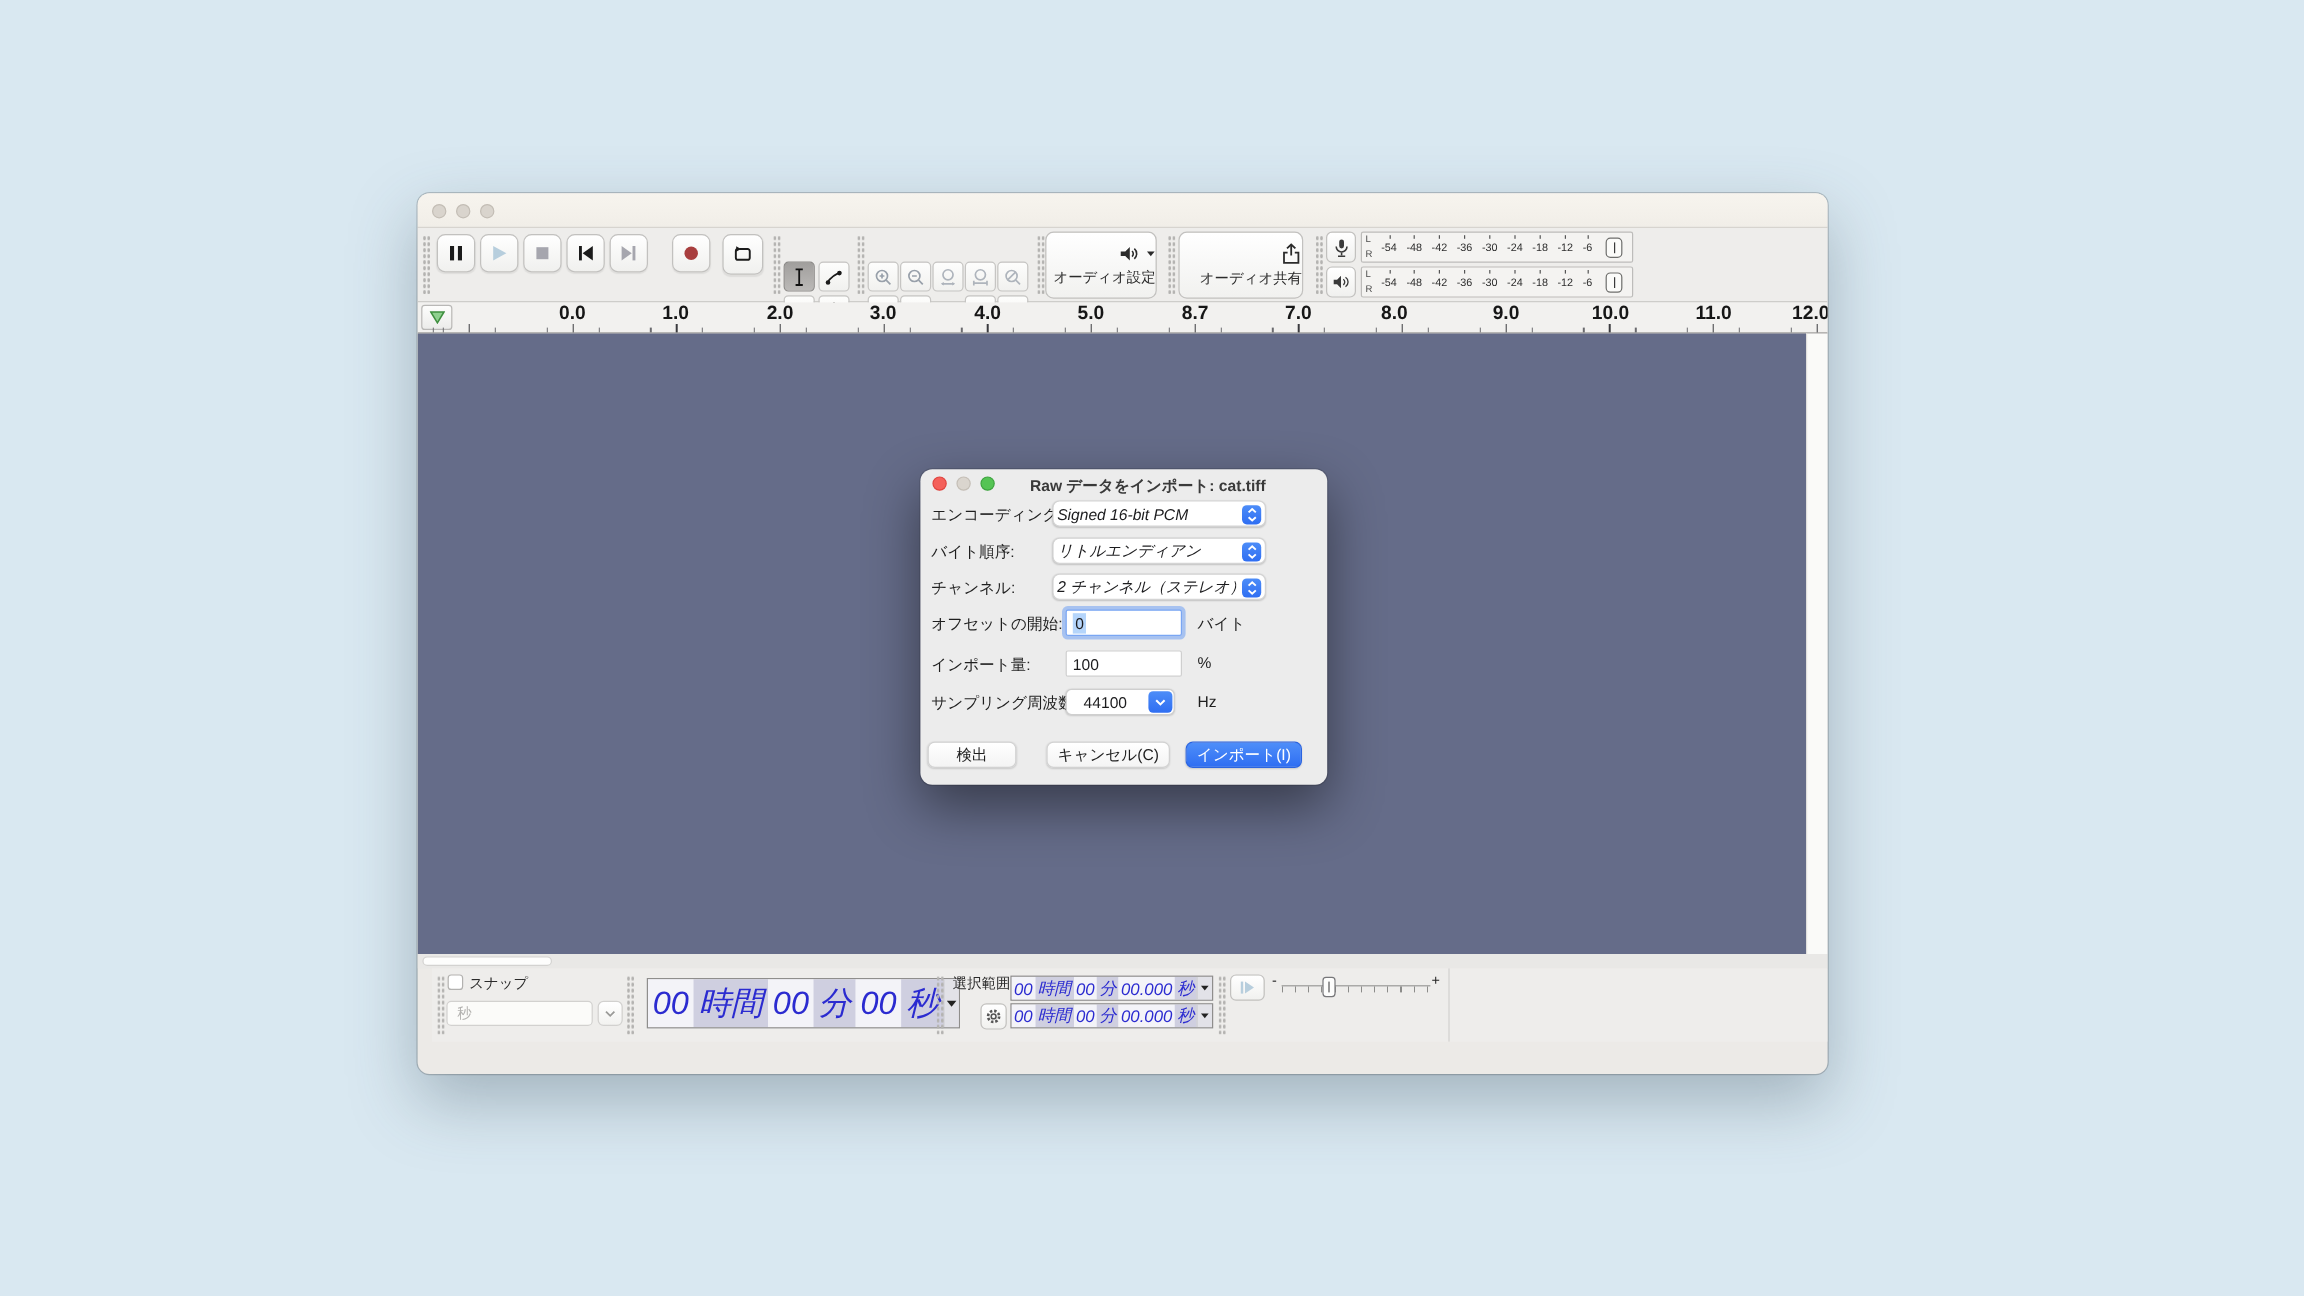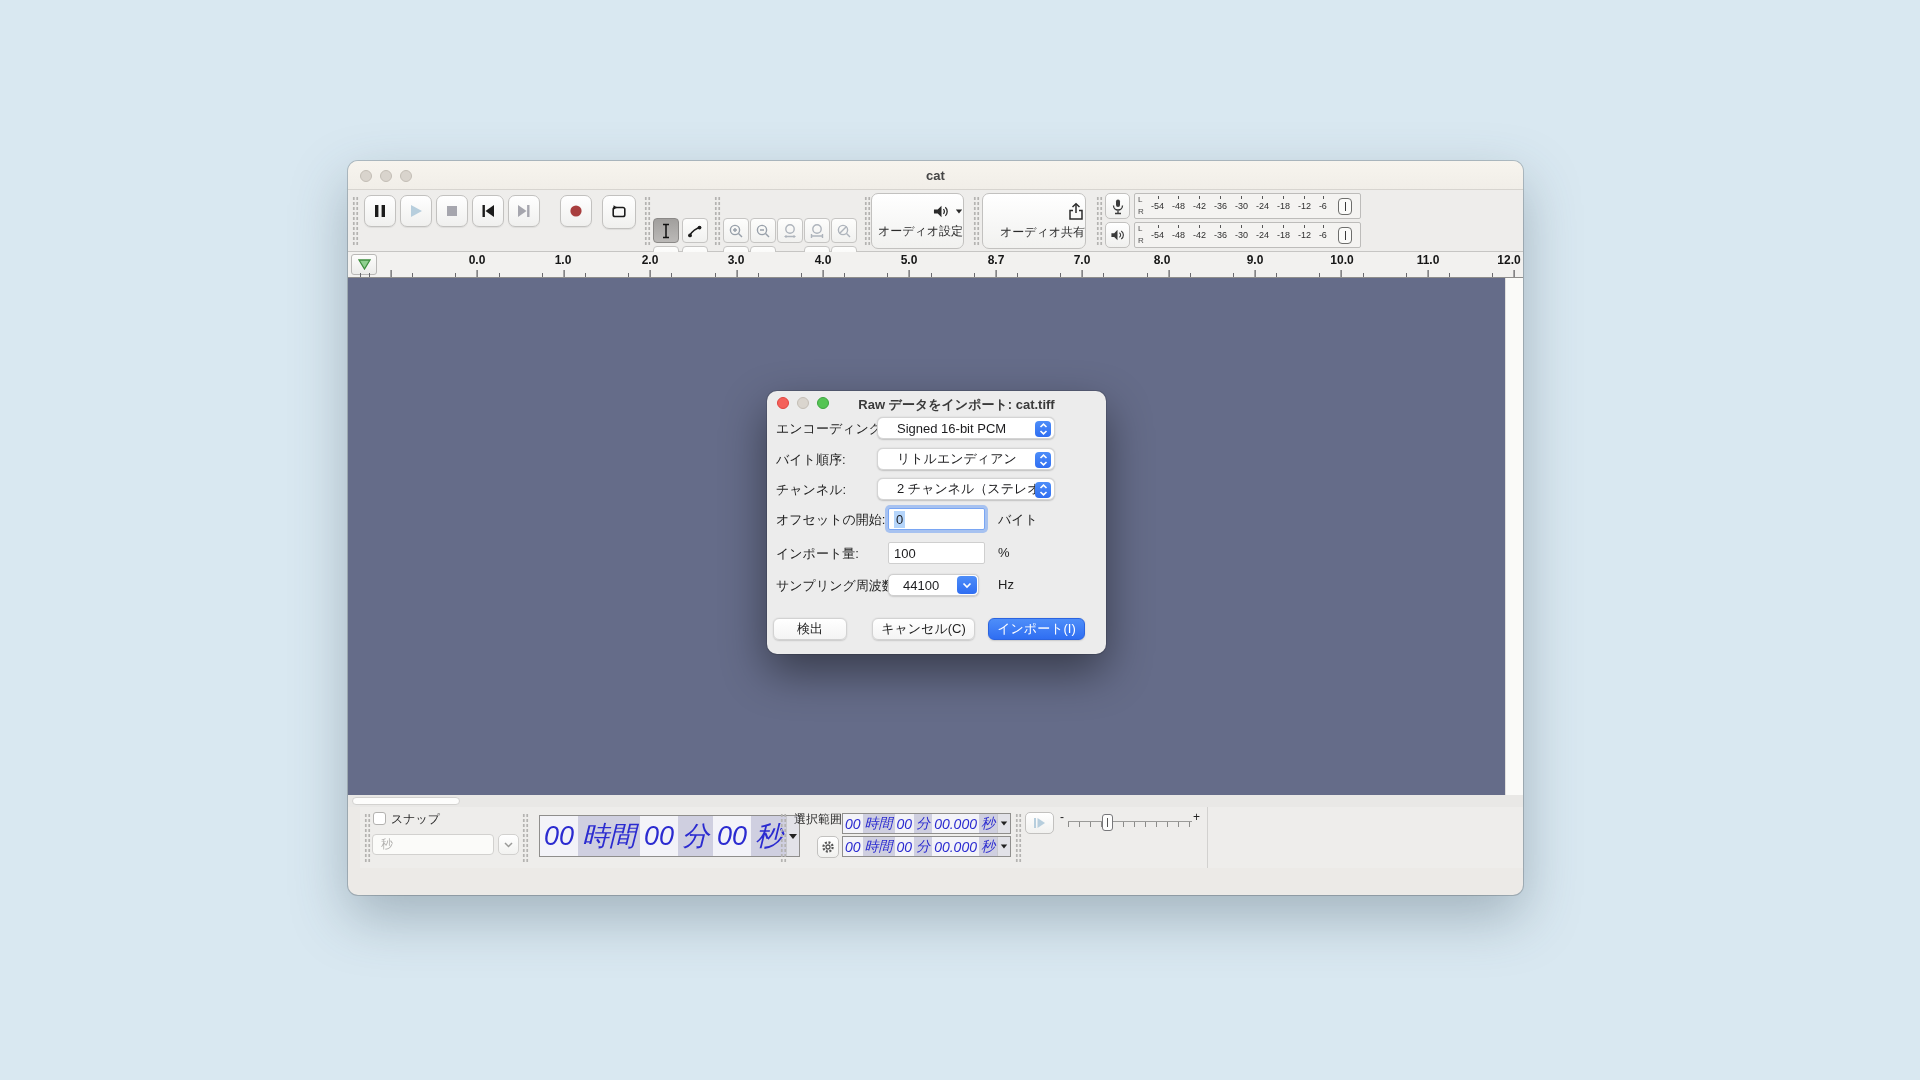--- a/index.html
+++ b/index.html
@@ -50,21 +50,21 @@
     border-radius:4px; background:#fbfbf9; }
   .meter-cap::after{ content:""; position:absolute; left:5.5px; top:3px; bottom:3px; width:1.5px; background:#3a3a3a; }
 
   
   .ruler{ position:absolute; left:0; top:91px; right:0; height:26px; background:#f2f1ef;
     border-bottom:1px solid #8f8e8c; }
   .pin-box{ position:absolute; left:3px; top:2px; width:26px; height:21px;
     background:linear-gradient(#fdfdfc,#ececea); border:1px solid #b9b8b6; border-radius:3px;
     display:flex; align-items:center; justify-content:center; }
   .ruler-label{ position:absolute; top:1px; transform:translateX(-50%);
-    font-size:12px; font-weight:bold; color:#161616; }
+    font-size:16px; font-weight:bold; color:#161616; }
   .ticks-minor{ position:absolute; left:0; right:0; bottom:0; height:4px;
     background:repeating-linear-gradient(to right,#6a6a6e 0 1px, transparent 1px 43.2px);
     background-position-x:21px; }
   .ticks-major{ position:absolute; left:0; right:0; bottom:0; height:7px;
     background:repeating-linear-gradient(to right,#3a3a3e 0 1px, transparent 1px 86.4px);
     background-position-x:42.6px; }
 
   
   .track-area{ position:absolute; left:0; top:117px; width:1157px; height:517px; background:#656c89; }
   .vscroll{ position:absolute; left:1157px; top:117px; right:0; height:517px; background:#fafaf8; border-left:1px solid #e0dfdd; }
@@ -113,21 +113,21 @@
   .light.close{ background:#f4605a; border:1px solid #e0443f; }
   .light.min{ background:#dad5ce; border:1px solid #c4beb6; }
   .light.zoom{ background:#55c454; border:1px solid #3da43f; }
   .dlg-title{ position:absolute; left:60px; right:20px; top:5px; text-align:center;
     font-size:13px; font-weight:bold; color:#3a3a3a; white-space:nowrap; }
   .dlg-row{ position:absolute; left:0; width:100%; height:22px; }
   .dlg-label{ position:absolute; left:9px; top:3px; font-size:13px; color:#1f1f1f; }
   .dlg-unit{ position:absolute; left:231px; top:3px; font-size:13px; color:#1f1f1f; }
   .popup{ position:absolute; left:110px; top:0; width:178px; height:22px; background:#fff;
     border:1px solid #d4d4d4; border-radius:6px; box-shadow:0 .5px 1.5px rgba(0,0,0,.18);
-    display:flex; align-items:center; font-size:13px; padding-left:19px; }
+    display:flex; align-items:center; font-size:13px; padding-left:3px;font-style:italic; }
   .popup .stepper{ position:absolute; right:3px; top:3px; width:16px; height:16px; border-radius:4px;
     background:linear-gradient(#4d8df8,#2f6ef2); display:flex; align-items:center; justify-content:center; }
   .dlg-input{ position:absolute; left:121px; top:0; width:97px; height:22px; background:#fff;
     border:1px solid #cfcfcf; border-radius:2px; font-size:13px; display:flex; align-items:center; padding-left:5px; }
   .dlg-input.focused{ border:1px solid #7aa6f3; box-shadow:0 0 0 3px rgba(72,135,245,.42); }
   .dlg-input .sel{ background:#b5d5fb; padding:1px 2px; }
   .combo{ position:absolute; left:121px; top:0; width:91px; height:22px; background:#fff;
     border:1px solid #cfcfcf; border-radius:5px; box-shadow:0 .5px 1.5px rgba(0,0,0,.15);
     font-size:13px; display:flex; align-items:center; padding-left:14px; }
   .combo .dropbtn{ position:absolute; right:1px; top:1px; width:20px; height:18px; border-radius:4px;
@@ -143,21 +143,20 @@
 <body>
 
 <div class="app-window">
 
   <div class="titlebar">
     <div class="lights">
       <span class="light inactive"></span>
       <span class="light inactive"></span>
       <span class="light inactive"></span>
     </div>
-    <div class="win-title">cat</div>
   </div>
 
   <div class="toolbar">
     <div class="grip" style="left:4px"></div>
 
     <div class="tbtn" style="left:16px;top:5px;width:32px;height:32px">
       <svg width="14" height="14" viewBox="0 0 14 14">
           <rect x="2" y="1" width="3.4" height="12" fill="#1b1b1b"></rect>
           <rect x="8.6" y="1" width="3.4" height="12" fill="#1b1b1b"></rect>
         </svg>

